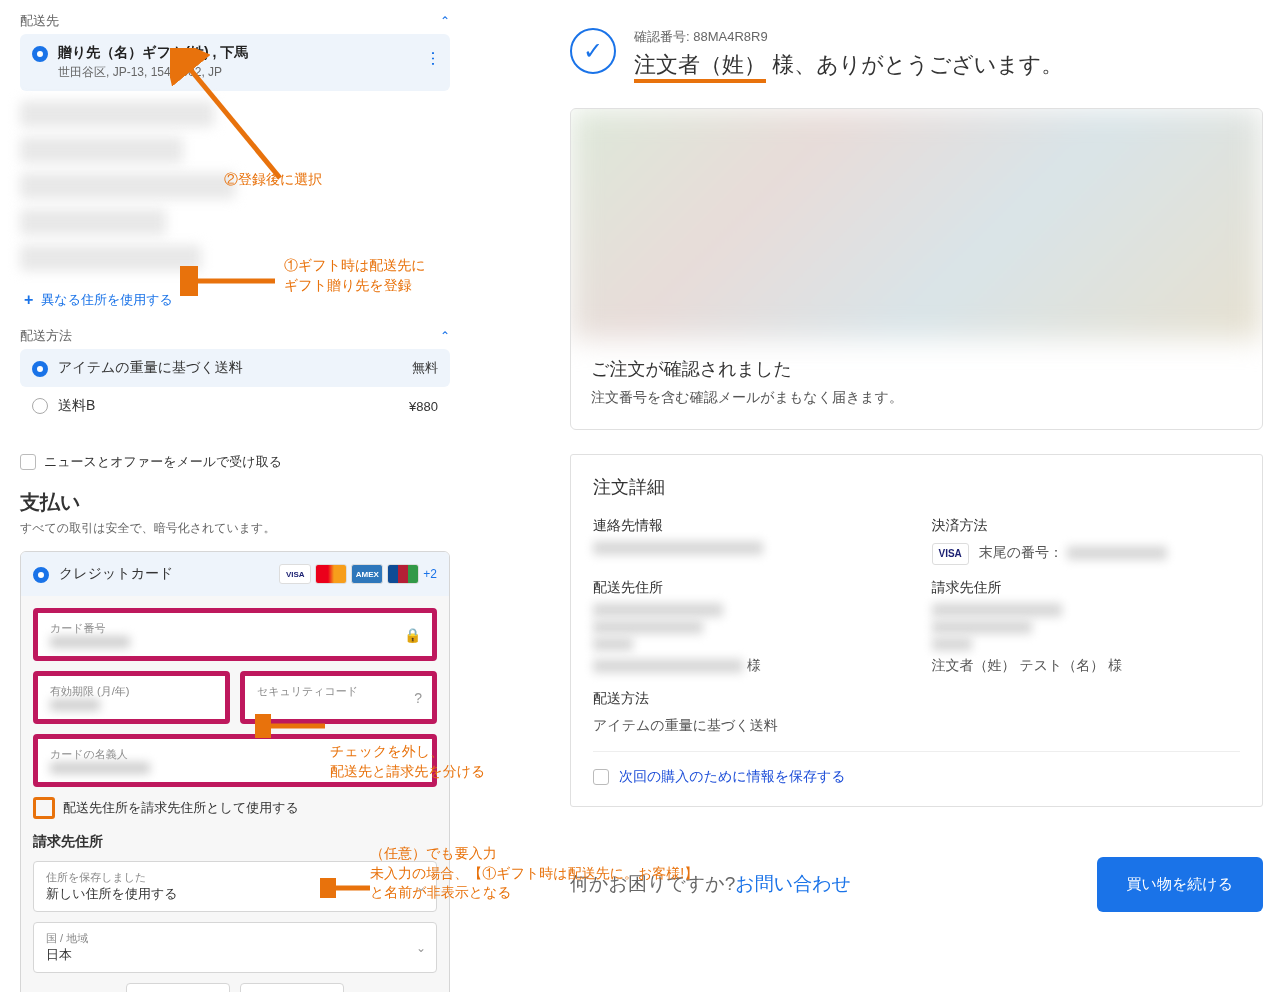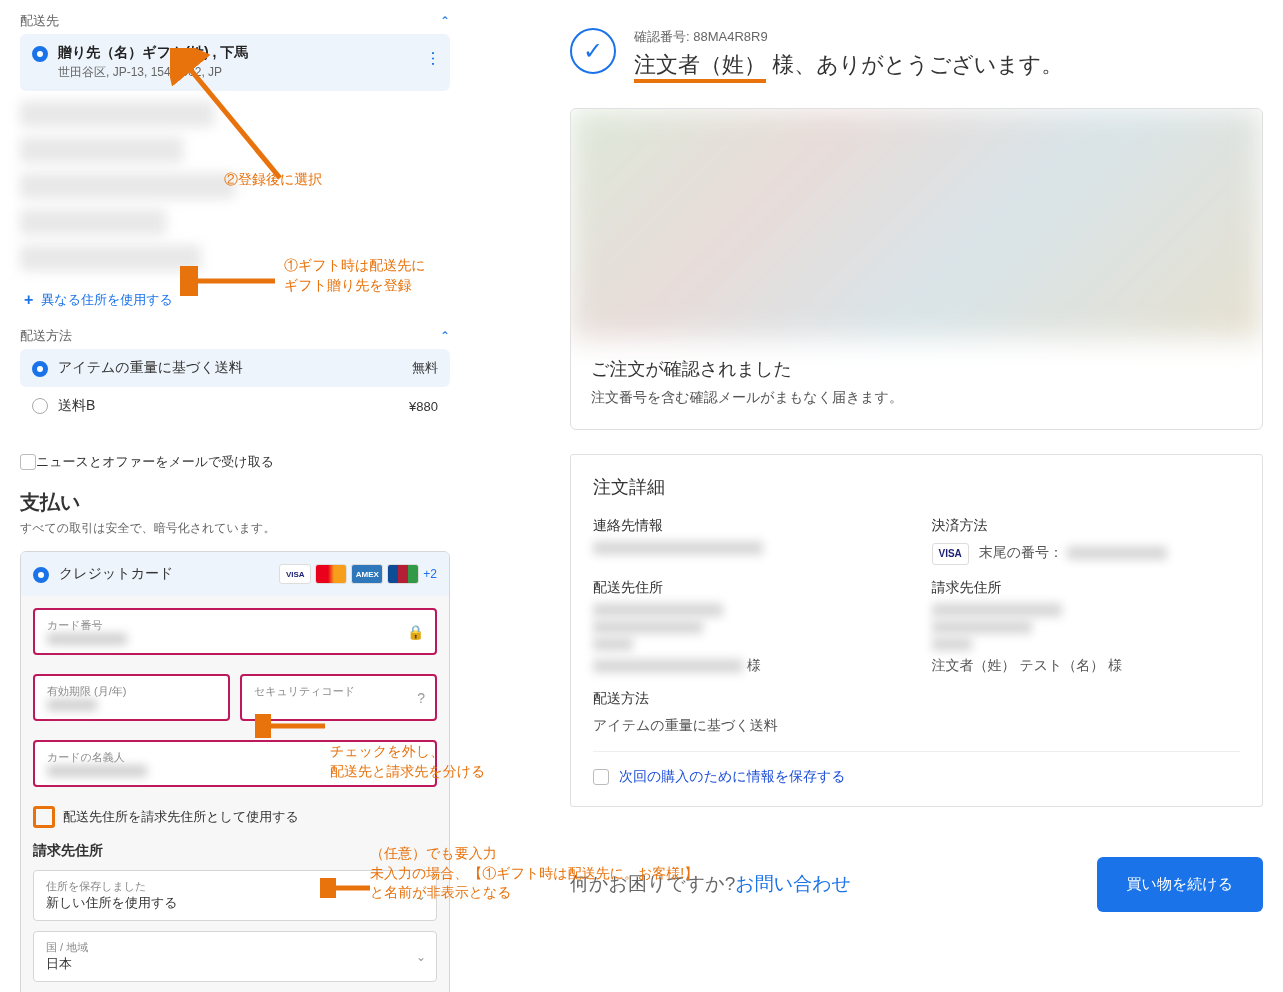--- a/index.html
+++ b/index.html
@@ -19,43 +19,43 @@
 .blur-block { filter: blur(6px); background: #e8e8e8; height: 26px; margin: 10px 0; width: 45%; border-radius: 3px; }
 .add-addr { display: flex; align-items: center; gap: 8px; color: #1a73e8; font-size: 13px; padding: 10px 0 14px 4px; cursor: pointer; }
 .plus { font-size: 16px; font-weight: bold; }
 
 .ship-row { display: flex; justify-content: space-between; align-items: center; padding: 10px 12px; border-radius: 6px; }
 .ship-row.selected { background: #eef4fb; }
 .ship-left { display: flex; align-items: center; gap: 10px; }
 .radio-empty { width: 16px; height: 16px; border: 1px solid #aaa; border-radius: 50%; }
 .ship-price { font-size: 13px; }
 
-.checkbox-row { display: flex; align-items: center; gap: 0; margin: 28px 0 18px; font-size: 13px; }
+.checkbox-row { display: flex; align-items: center; gap: 8px; margin: 28px 0 18px; font-size: 13px; }
 .chk { width: 16px; height: 16px; border: 1px solid #bbb; border-radius: 3px; }
 
 h2 { font-size: 20px; font-weight: 700; margin-bottom: 4px; }
 .subtext { font-size: 12px; color: #666; margin-bottom: 14px; }
 
 .pay-card { border: 1px solid #d6d6d6; border-radius: 6px; overflow: hidden; }
 .pay-header { display: flex; align-items: center; justify-content: space-between; padding: 12px; background: #eef4fb; }
 .pay-left { display: flex; align-items: center; gap: 10px; }
 .card-logos { display: flex; gap: 4px; align-items: center; }
 .logo-chip { width: 32px; height: 20px; border: 1px solid #ddd; border-radius: 3px; display: flex; align-items: center; justify-content: center; font-size: 8px; font-weight: 700; background: #fff; }
 .logo-visa { color: #1a1f71; }
 .logo-mc { background: linear-gradient(90deg,#eb001b 40%,#f79e1b 60%); }
 .logo-amex { background: #2e77bb; color: #fff; }
 .logo-jcb { background: linear-gradient(90deg,#0e4c96 33%,#b41f36 33% 66%,#329947 66%); }
 .plus2 { font-size: 12px; color: #1a73e8; }
 .pay-body { padding: 12px; background: #f7f7f7; }
-.field { background: #fff; border: 2px solid #be185d; border-radius: 4px; padding: 8px 12px; margin-bottom: 19px; position: relative; }
+.field { background: #fff; border: 5px solid #be185d; border-radius: 4px; padding: 8px 12px; margin-bottom: 10px; position: relative; }
 .field-label { font-size: 11px; color: #888; }
 .field-val { font-size: 13px; color: #333; }
 .field-blur { filter: blur(5px); background: #d0d0d0; height: 12px; width: 80px; border-radius: 2px; }
 .field-icon { position: absolute; right: 10px; top: 50%; transform: translateY(-50%); color: #999; font-size: 14px; }
-.field-row2 { display: flex; gap: 10px; }
+.field-row2 { display: flex; gap: 10px; justify-content: center; }
 .field-row2 .field { flex: 1; }
 
 .chk-orange { width: 22px; height: 22px; border: 3px solid #e8720c; border-radius: 3px; flex-shrink: 0; }
 .use-ship-bill { display: flex; align-items: center; gap: 8px; margin: 10px 0 14px; font-size: 13px; }
 
 .bill-title { font-size: 14px; font-weight: 700; margin-bottom: 10px; }
 .select-field { background: #fff; border: 1px solid #d6d6d6; border-radius: 4px; padding: 8px 12px; margin-bottom: 10px; position: relative; }
 .sel-caret { position: absolute; right: 10px; top: 50%; transform: translateY(-50%); color: #999; font-size: 12px; }
 .underline-orange { border-bottom: 3px solid #e8720c; display: inline-block; padding-bottom: 1px; }
 

